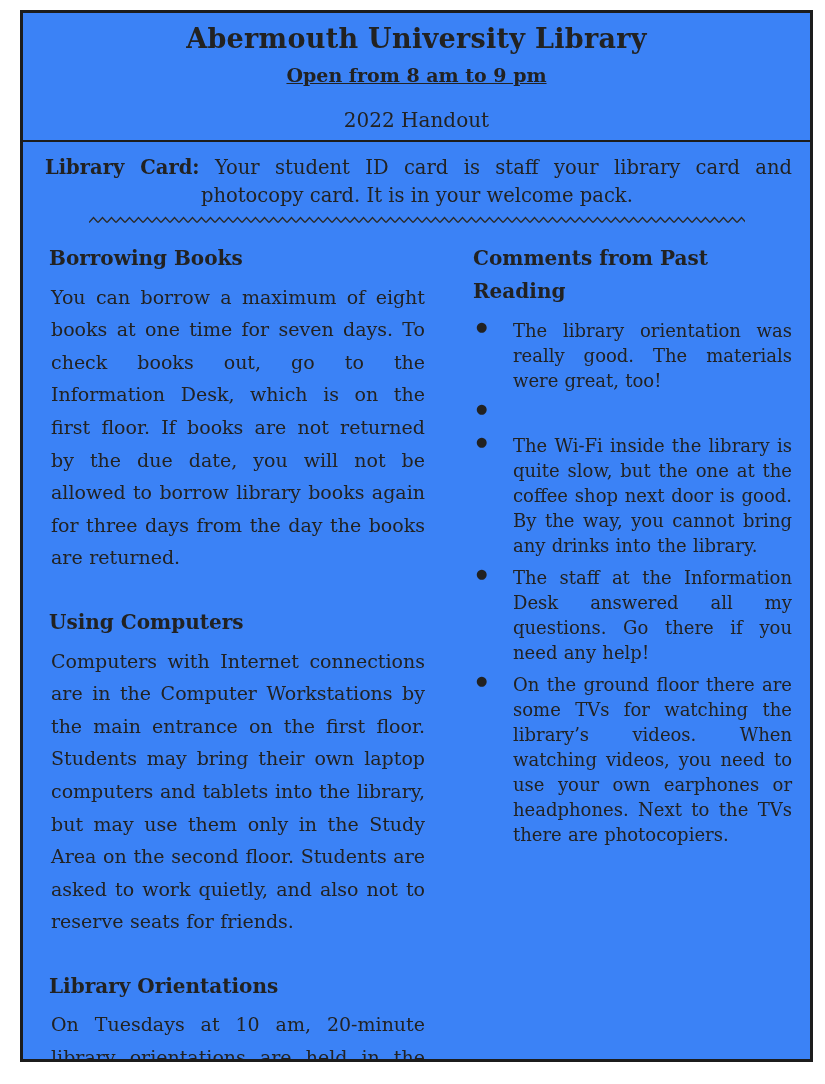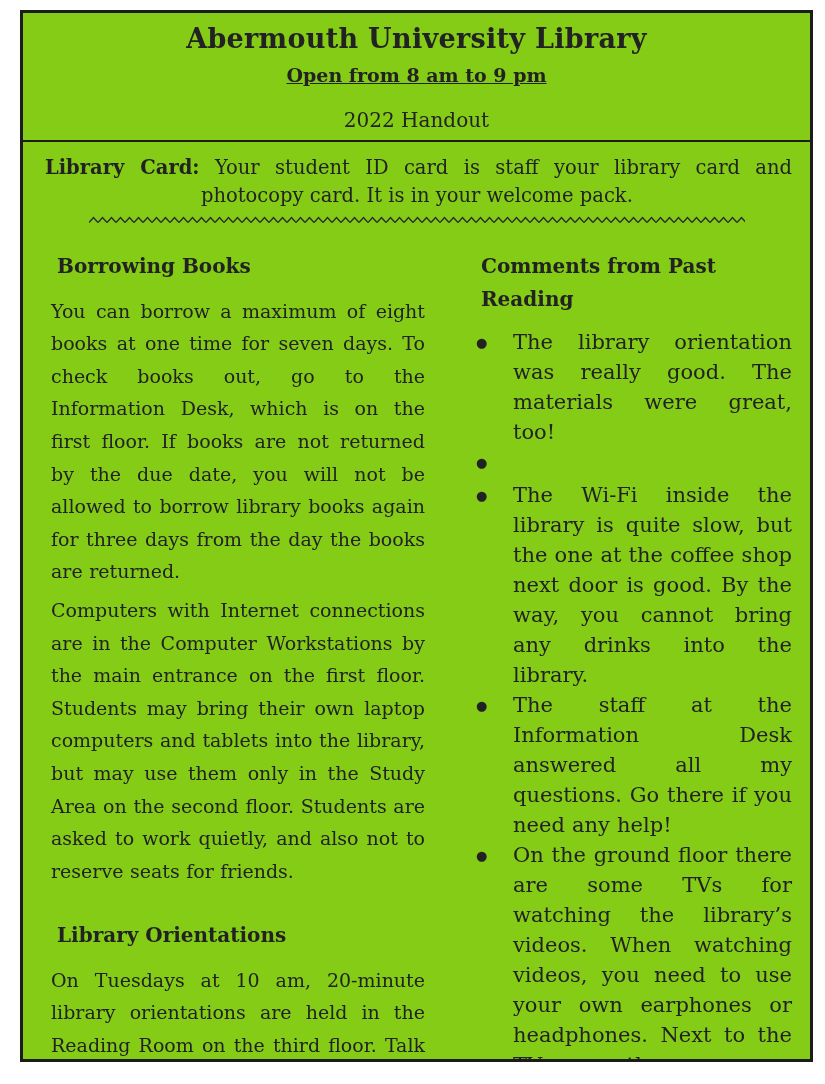--- a/index.html
+++ b/index.html
@@ -11,21 +11,21 @@
     font-family: "DejaVu Serif", "Liberation Serif", serif;
     color: #222222;
   }
   .page {
     position: absolute;
     left: 20px;
     top: 10px;
     width: 787px;
     height: 1046px;
     border: 3px solid #1c1c1c;
-    background: #84cc16;
+    background: #3b82f6;
     box-sizing: content-box;
     overflow: hidden;
   }
   
   .header {
     text-align: center;
     padding: 10px 10px 9px 10px;
     border-bottom: 2px solid #1c1c1c;
   }
   .title {
@@ -69,21 +69,21 @@
     display: flex;
     margin: 13px 18px 0 22px;
     gap: 38px;
   }
   .col-left  { flex: 0 0 386px; width: 386px; }
   .col-right { flex: 1; min-width: 0; }
   .section-heading {
     font-size: 20px;
     font-weight: bold;
     line-height: 32.6px;
-    margin: 12px;
+    margin: 4px;
   }
   .section-heading.spaced { margin-top: 32px; }
   .section-body {
     font-size: 19px;
     line-height: 32.6px;
     text-align: justify;
     margin: 6px;
     word-spacing: 0.5px;
   }
   .comments-list {
@@ -99,24 +99,25 @@
     flex: 0 0 44px;
     font-size: 13px;
     line-height: 32.6px;
     padding-left: 7px;
     box-sizing: border-box;
     font-family: "DejaVu Sans", sans-serif;
   }
   .comment-text {
     flex: 1;
     min-width: 0;
-    font-size: 21px;
-    line-height: 30px;
+    font-size: 18px;
+    line-height: 25px;
     text-align: justify;
     word-spacing: 0.5px;
+    margin-top: 7px;
   }
 </style>
 </head>
 <body>
 
 <div class="page">
 
   <div class="header">
     <h1 class="title">Abermouth University Library</h1>
     <h2 class="subtitle">Open from 8 am to 9 pm</h2>
@@ -135,20 +136,21 @@
       <rect width="656" height="10" fill="url(#zz)"></rect>
     </svg>
   </div>
 
   <div class="columns">
 
     <div class="col-left">
       <h3 class="section-heading">Borrowing Books</h3>
       <p class="section-body">You can borrow a maximum of eight books at one time for seven days.  To check books out, go to the Information Desk, which is on the first floor.  If books are not returned by the due date, you will not be allowed to borrow library books again for three days from the day the books are returned.</p>
 
+      <h3 class="section-heading spaced">Using Computers</h3>
       <p class="section-body">Computers with Internet connections are in the Computer Workstations by the main entrance on the first floor.  Students may bring their own laptop computers and tablets into the library, but may use them only in the Study Area on the second floor.  Students are asked to work quietly, and also not to reserve seats for friends.</p>
 
       <h3 class="section-heading spaced">Library Orientations</h3>
       <p class="section-body">On Tuesdays at 10 am, 20-minute library orientations are held in the Reading Room on the third floor.  Talk to the Information Desk staff for details.</p>
     </div>
 
     <div class="col-right">
       <h3 class="section-heading">Comments from Past Reading</h3>
       <ul class="comments-list">
         <li>

